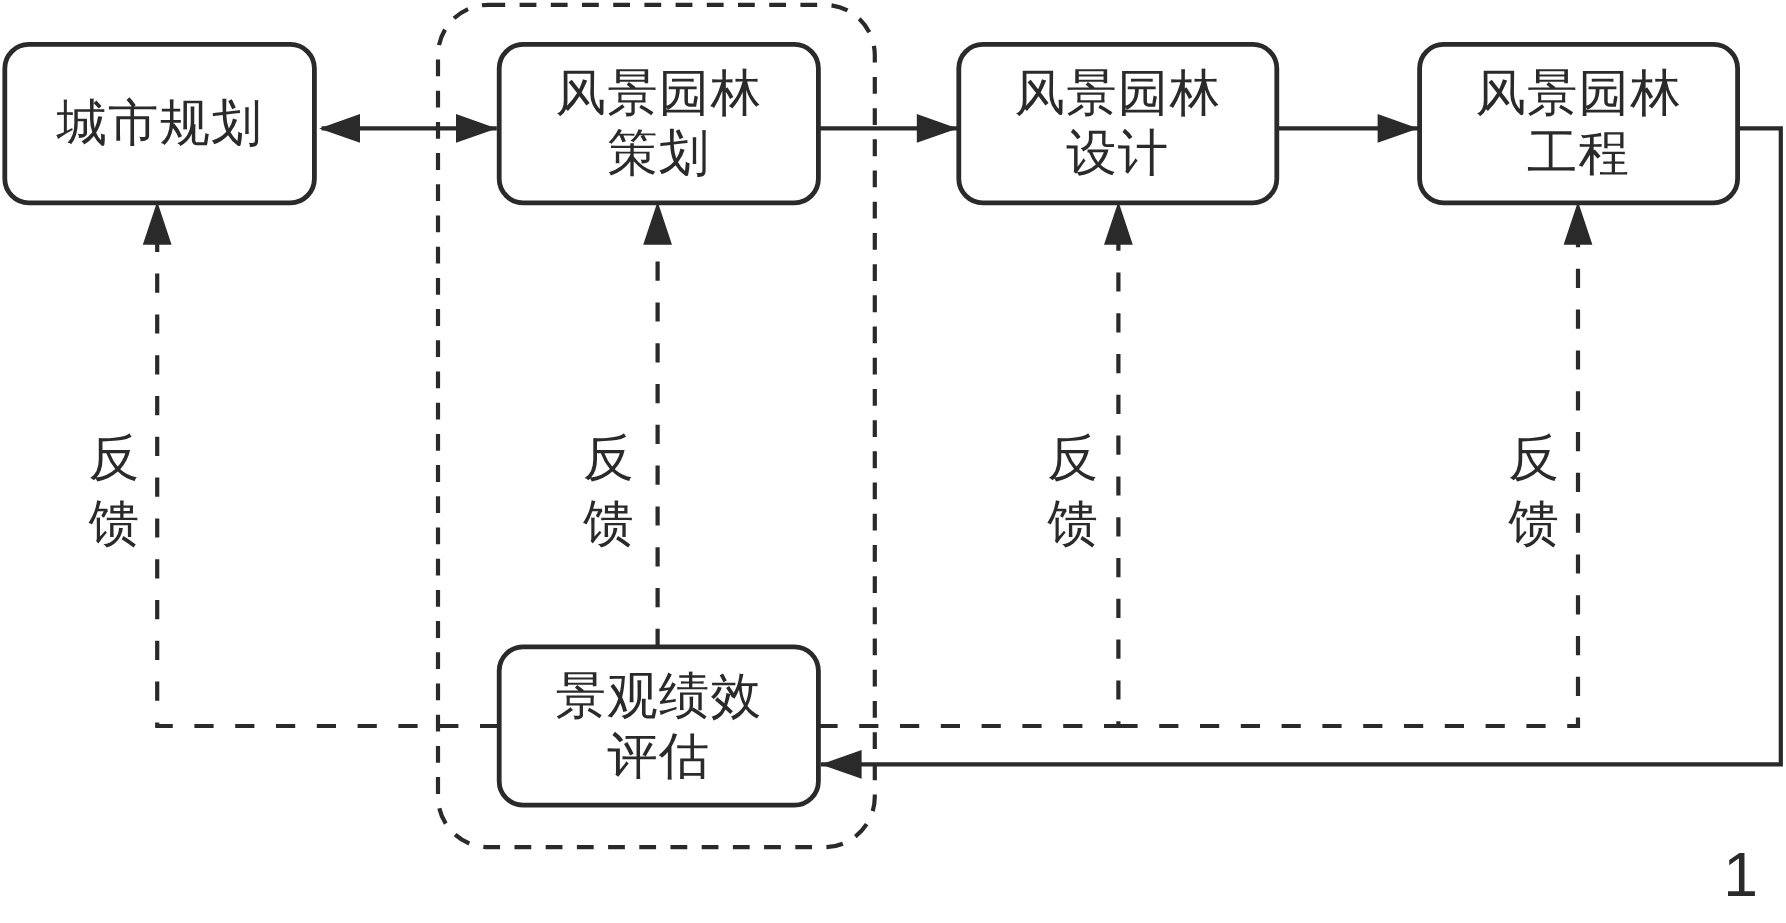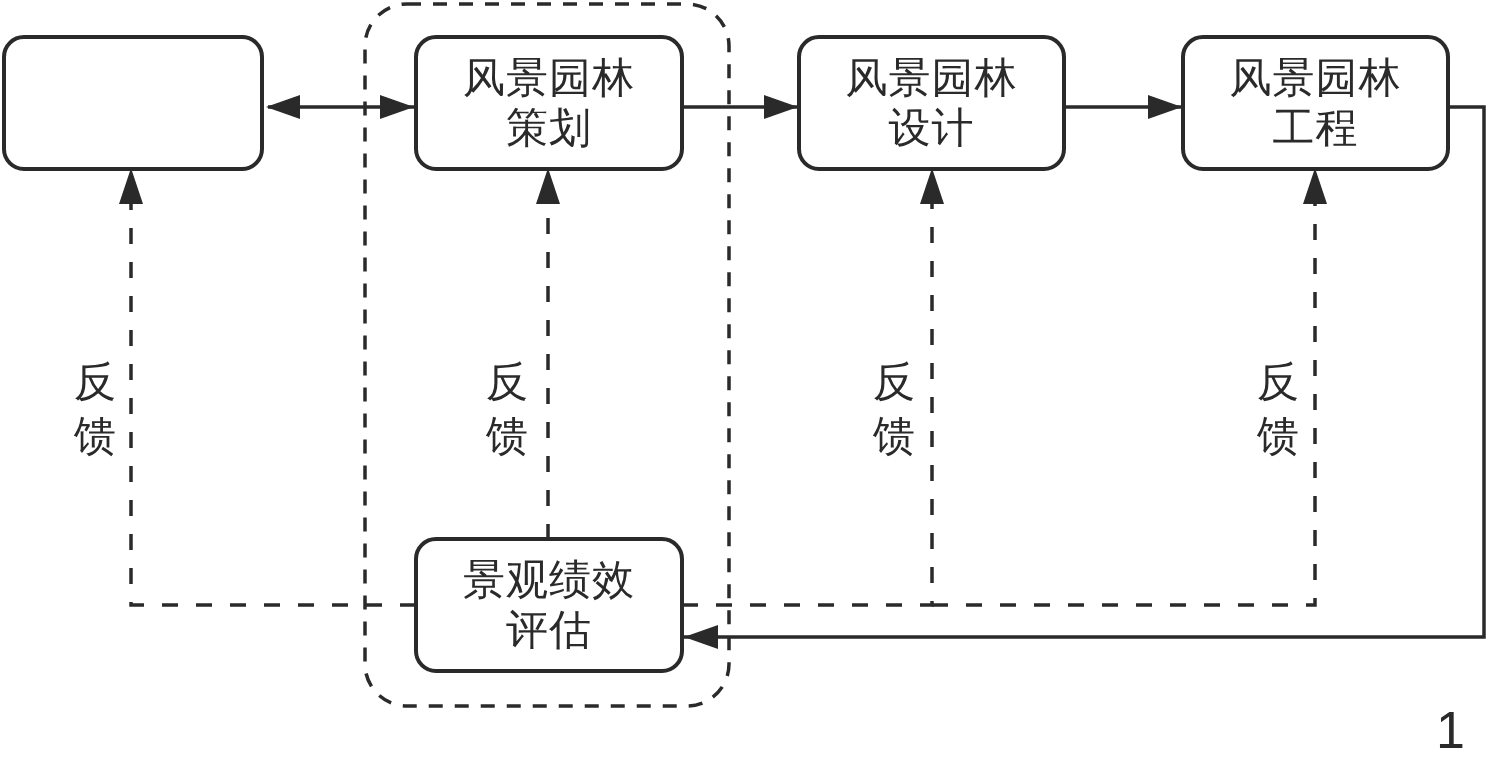--- a/index.html
+++ b/index.html
@@ -49,20 +49,21 @@
 
     <polyline points="682,605 932,605 932,200" stroke-width="3.5" stroke-dasharray="16 18"></polyline>
     <path d="M932,168 L920,204 L944,204 z" fill="#2a2a2a" stroke="none"></path>
 
     <polyline points="932,605 1315,605 1315,200" stroke-width="3.5" stroke-dasharray="16 18"></polyline>
     <path d="M1315,168 L1303,204 L1327,204 z" fill="#2a2a2a" stroke="none"></path>
   </g>
 </svg>
 
 <div class="box" style="left:2px;top:35px;width:262px;height:136px;">
+  <span>城市规划</span>
 </div>
 <div class="box" style="left:414px;top:35px;width:270px;height:136px;">
   <span>风景园林</span>
   <span>策划</span>
 </div>
 <div class="box" style="left:797px;top:35px;width:269px;height:136px;">
   <span>风景园林</span>
   <span>设计</span>
 </div>
 <div class="box" style="left:1181px;top:35px;width:269px;height:136px;">

